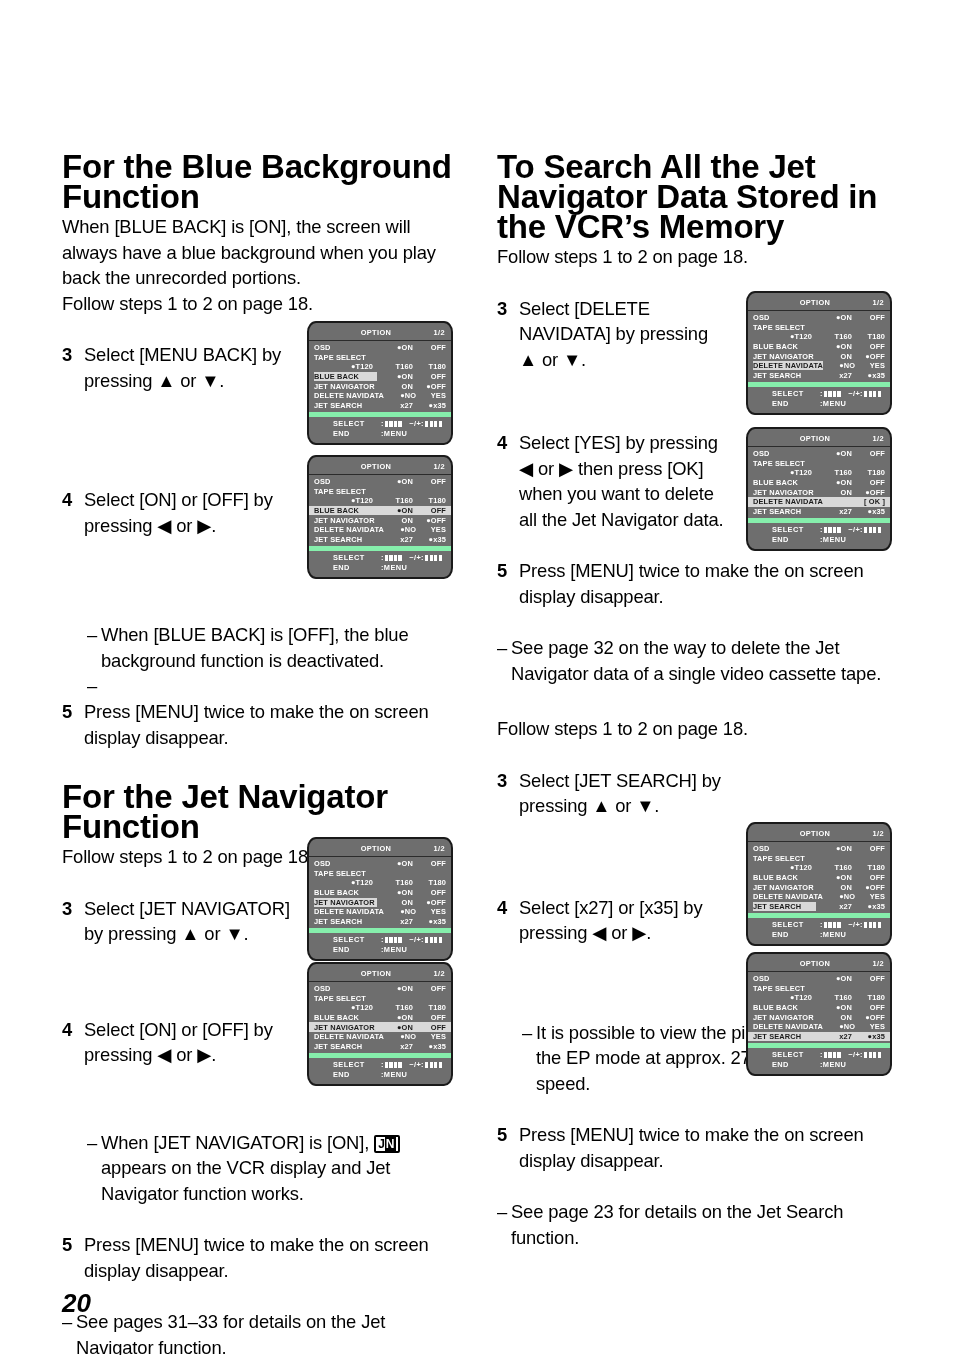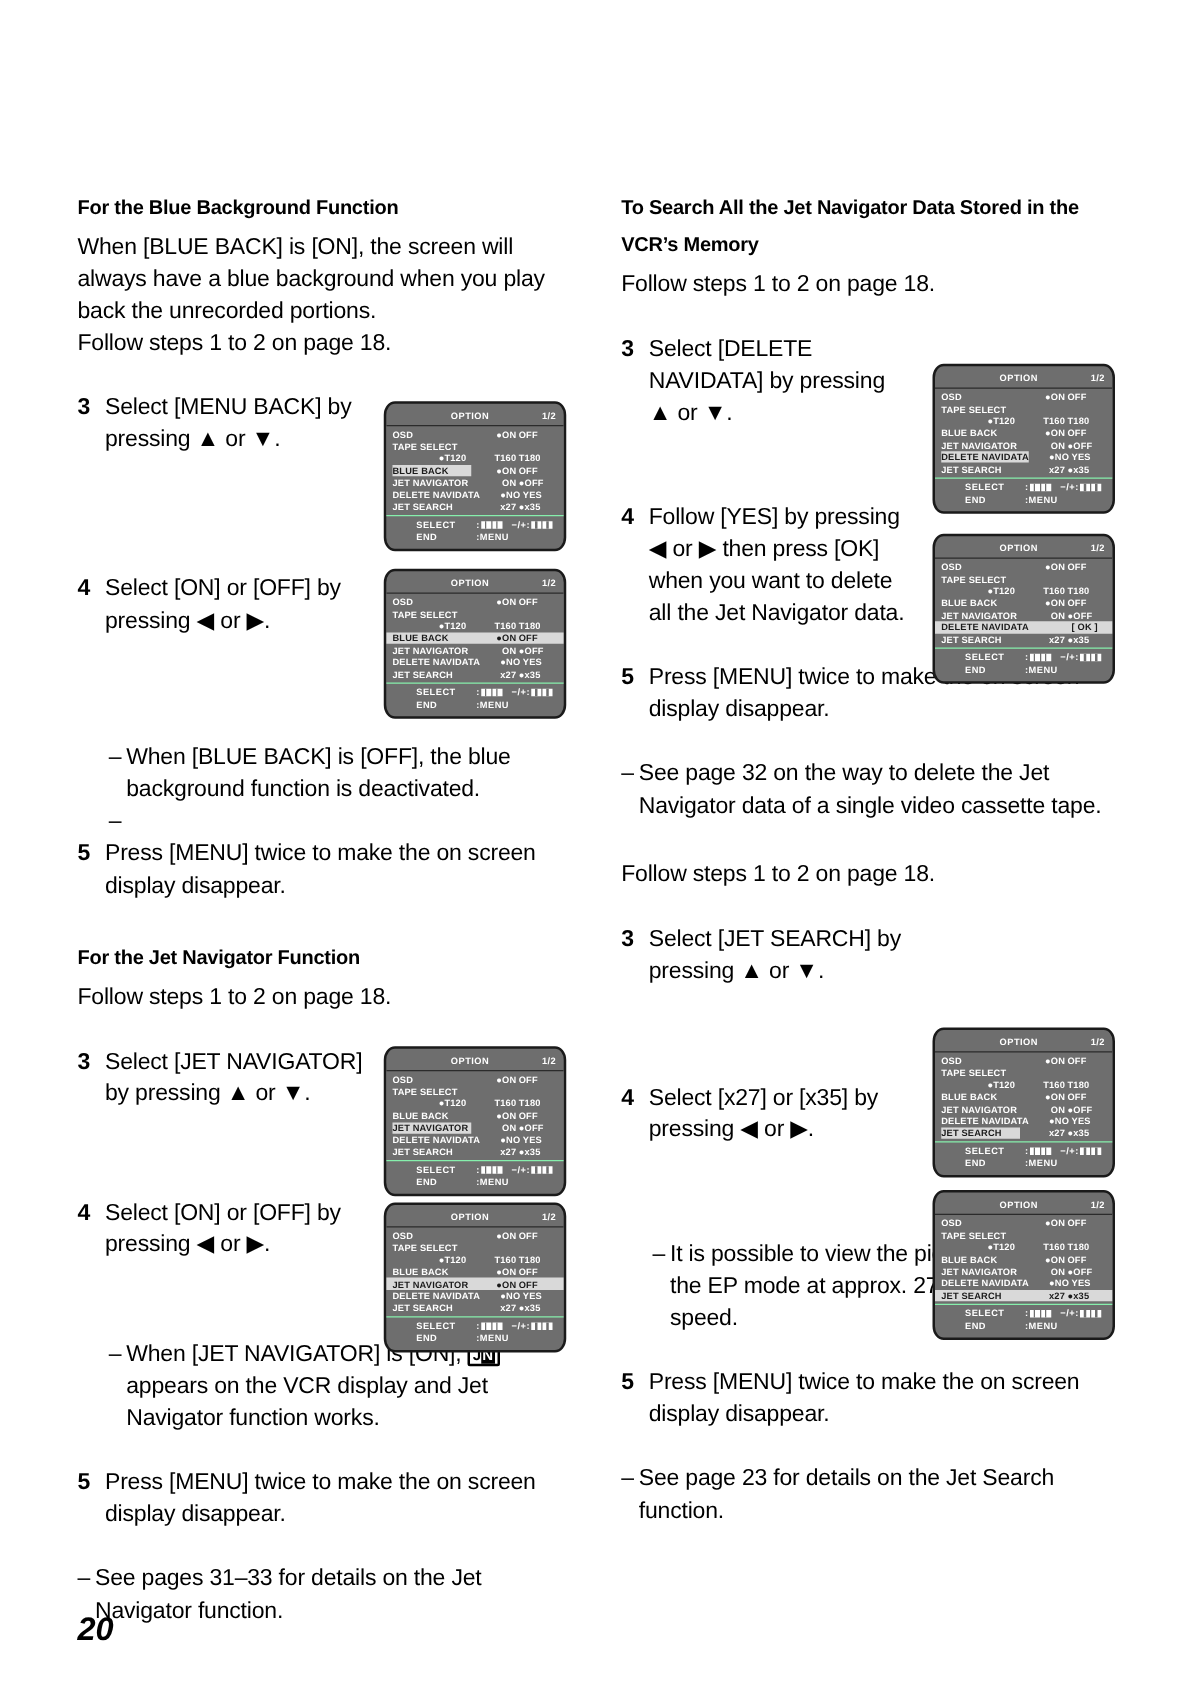--- a/index.html
+++ b/index.html
@@ -17,21 +17,21 @@
     width:954px;height:1355px;
   }
   .col{
     position:absolute;
     width:398px;
   }
   .col-left{left:62px;top:152px;}
   .col-right{left:497px;top:152px;}
 
   h1.section{
-    font-size:16px;
+    font-size:33px;
     font-weight:bold;
     line-height:30px;
     margin:0 0 2px 0;
     letter-spacing:-0.2px;
   }
   .lead{
     font-size:18.4px;
     line-height:25.5px;
     margin:0;
     letter-spacing:-0.15px;
@@ -105,37 +105,37 @@
     font-size:7.4px;
     font-weight:bold;
     letter-spacing:0.4px;
     padding:2px 6px 3px 6px;
   }
   .osd .title .t{flex:1;text-align:center;padding-left:14px;}
   .osd .title .pg{width:22px;text-align:right;}
   .osd .screen{
     background:#6e6e6e;
     border-top:1px solid #2b2b2b;
-    border-bottom:1px solid #86efac;
+    border-bottom:5px solid #86efac;
     padding:2px 0 2px 0;
   }
   .osd .row{
     display:flex;
     align-items:center;
     font-size:7.4px;
     font-weight:bold;
     letter-spacing:0.15px;
     height:9.6px;
     padding:0 5px;
     box-sizing:border-box;
     white-space:nowrap;
   }
   .osd .row .lbl{flex:1;text-align:left;}
   .osd .row .v1{width:36px;text-align:right;padding-right:2px;}
-  .osd .row .v2{width:31px;text-align:left;}
+  .osd .row .v2{width:31px;text-align:right;}
   .osd .row .v0{width:42px;text-align:right;padding-right:4px;}
   .osd .row.hl{background:#d9d9d9;color:#1a1a1a;}
   .osd .row.hl-label .lbl{background:#d9d9d9;color:#1a1a1a;}
   .osd .foot{
     padding-top:2px;
   }
   .osd .frow{
     display:flex;
     font-size:7.4px;
     font-weight:bold;
@@ -263,21 +263,21 @@
 
     <div class="step" style="width:232px;">
       <span class="num">3</span>
       <span class="body">Select [DELETE NAVIDATA] by pressing ▲ or ▼.</span>
     </div>
 
     <div style="height:58px;"></div>
 
     <div class="step" style="width:232px;">
       <span class="num">4</span>
-      <span class="body">Follow [YES] by pressing ◀ or ▶ then press [OK] when you want to delete all the Jet Navigator data.</span>
+      <span class="body">Select [YES] by pressing ◀ or ▶ then press [OK] when you want to delete all the Jet Navigator data.</span>
     </div>
 
     <div class="spacer-md"></div>
 
     <div class="step">
       <span class="num">5</span>
       <span class="body">Press [MENU] twice to make the on screen display disappear.</span>
     </div>
 
     <div class="spacer-md"></div>

